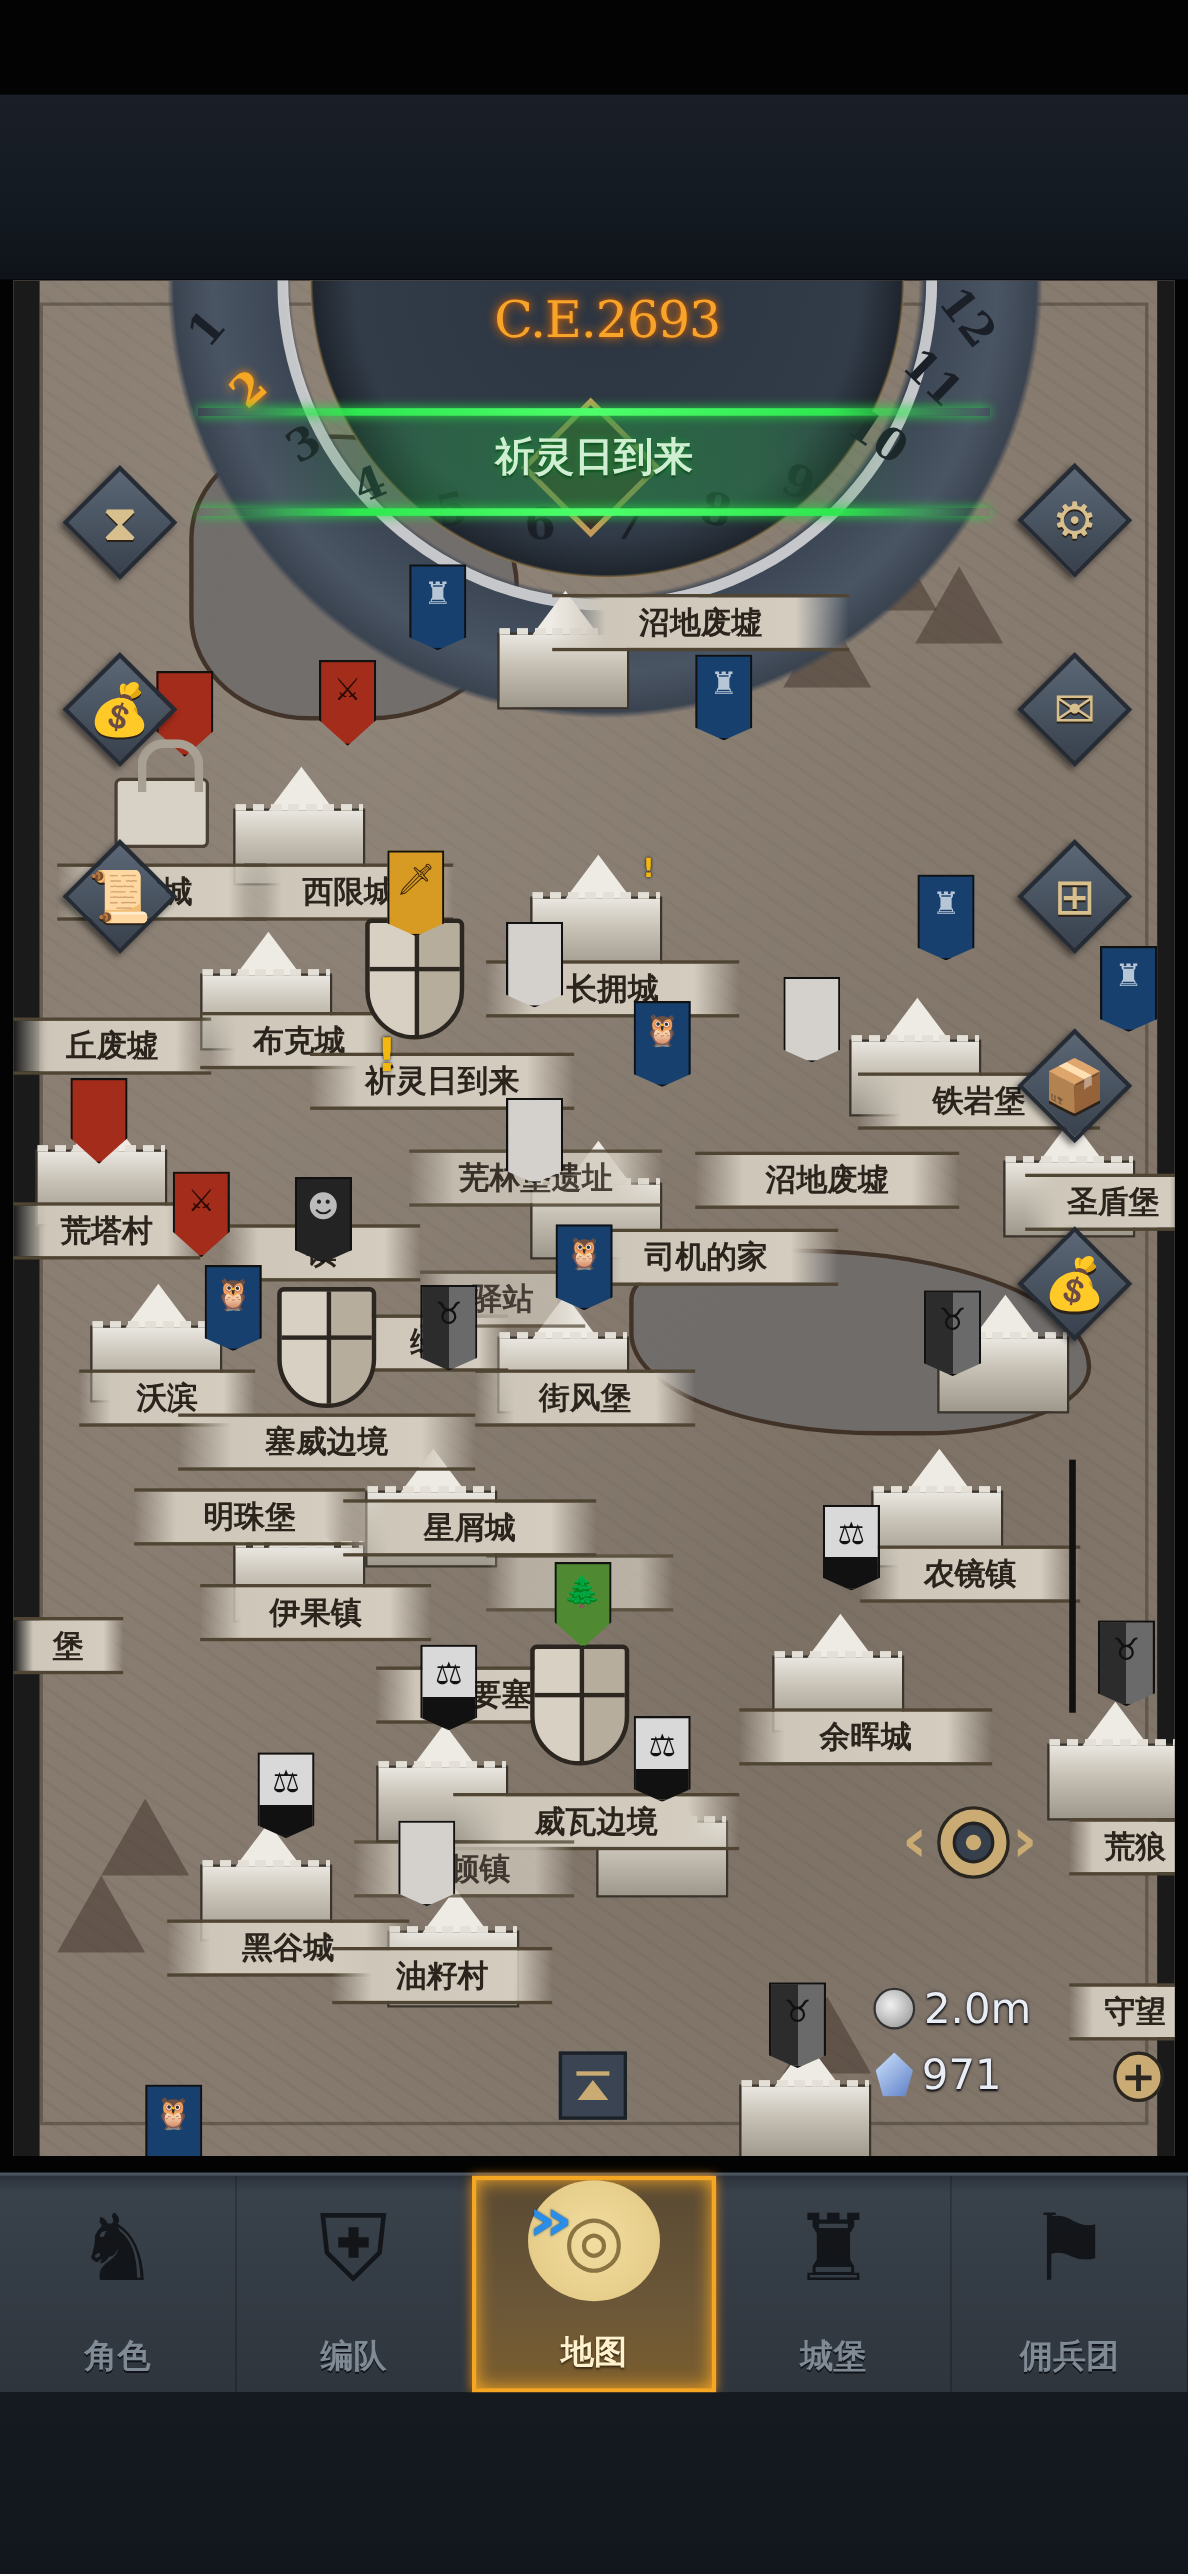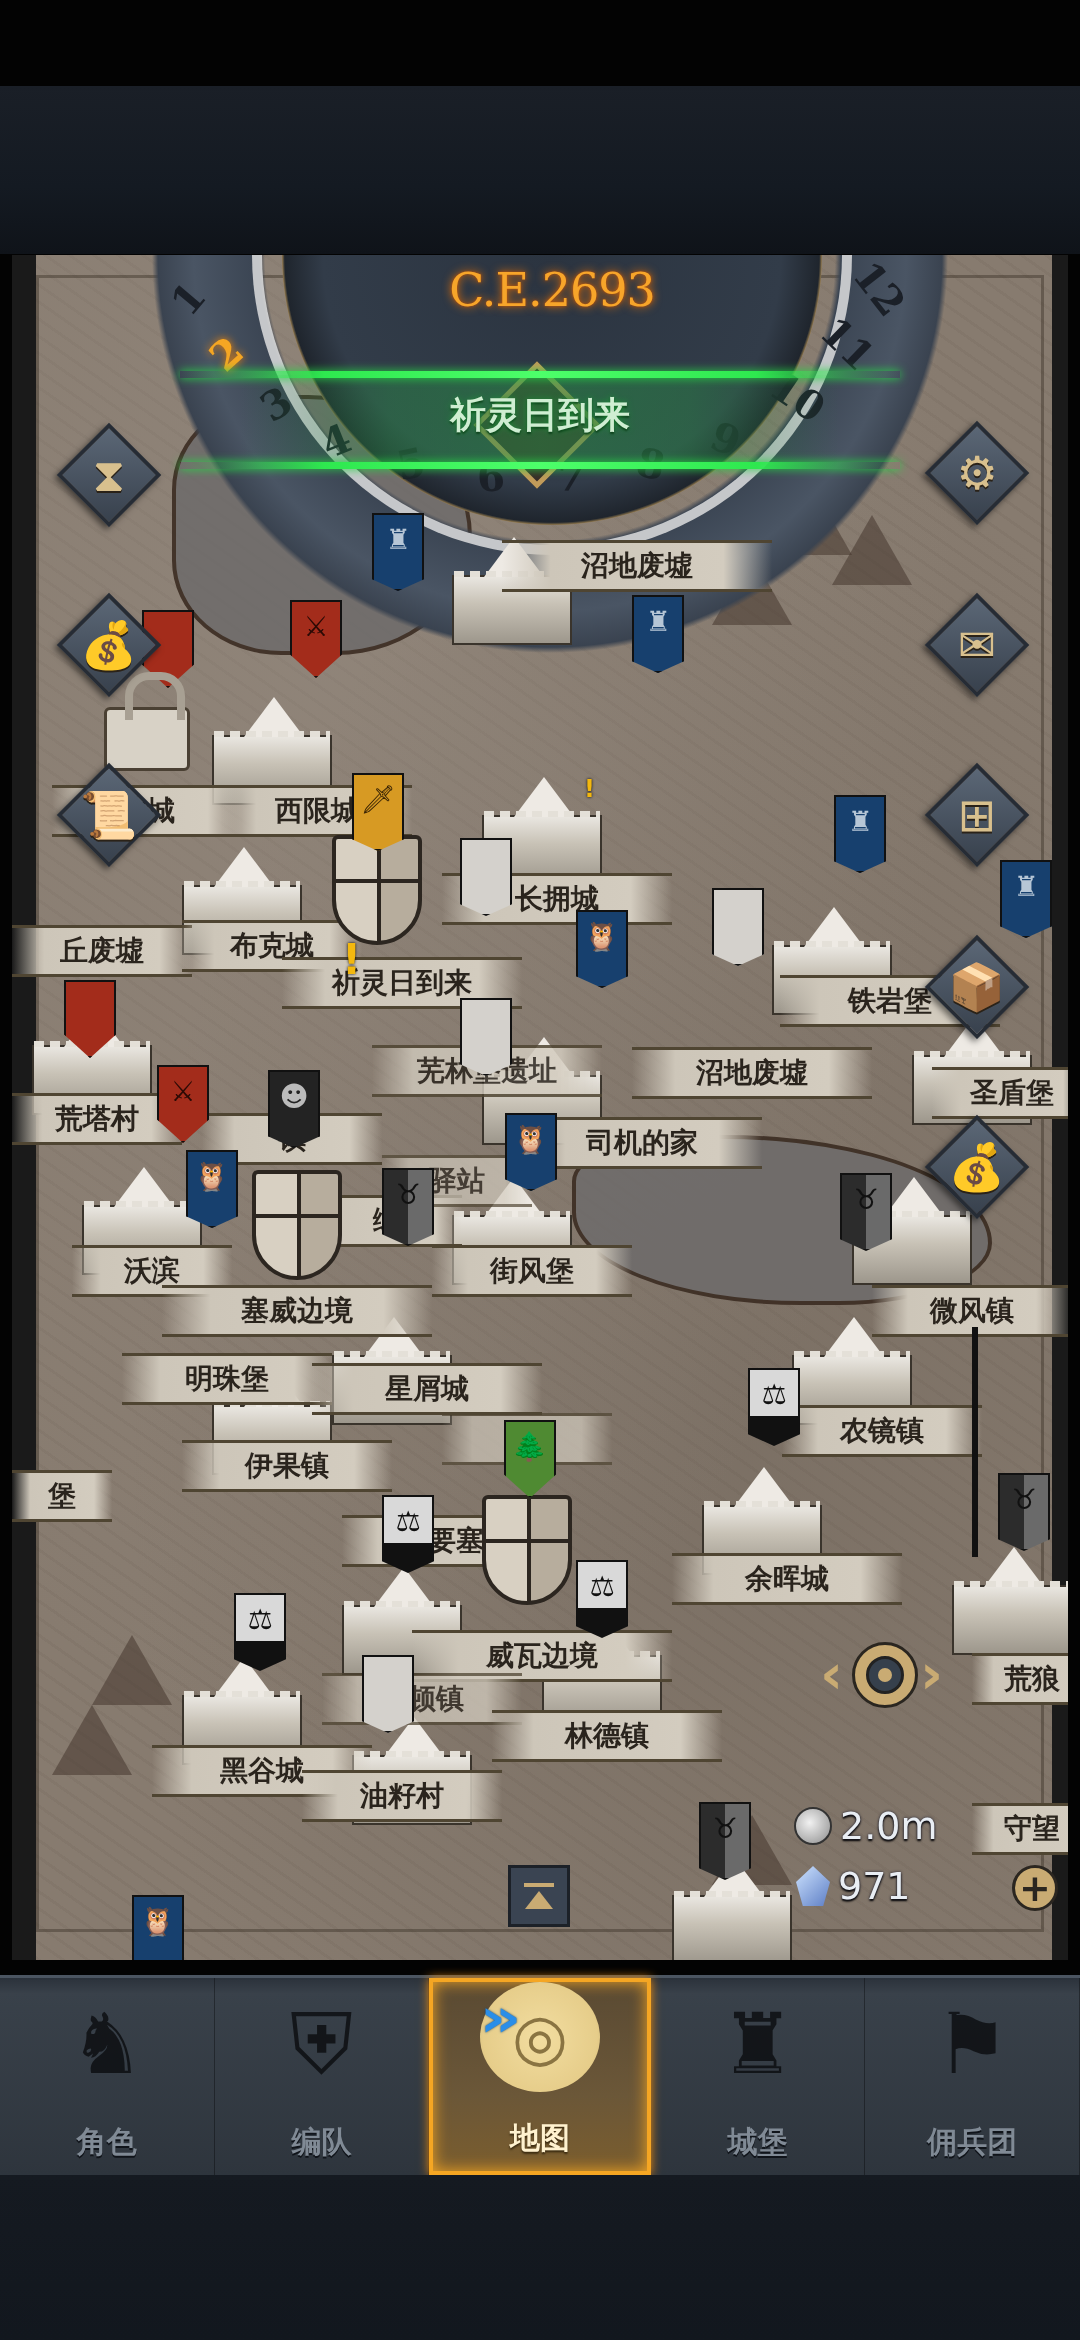--- a/index.html
+++ b/index.html
@@ -171,33 +171,31 @@
     <div class="loc" style="left:0px;top:838px;width:170px;">荒塔村</div>
     <div class="loc" style="left:190px;top:858px;width:180px;">镇</div>
     <div class="loc" style="left:620px;top:792px;width:240px;">沼地废墟</div>
     <div class="loc" style="left:510px;top:862px;width:240px;">司机的家</div>
     <div class="loc" style="left:920px;top:812px;width:160px;">圣盾堡</div>
     <div class="loc" style="left:300px;top:940px;width:150px;">绿</div>
     <div class="loc" style="left:370px;top:900px;width:150px;opacity:.7;">驿站</div>
     <div class="loc" style="left:60px;top:990px;width:160px;">沃滨</div>
     <div class="loc" style="left:420px;top:990px;width:200px;">街风堡</div>
     <div class="loc" style="left:150px;top:1030px;width:270px;">塞威边境</div>
-    <div class="loc" style="left:860px;top:1030px;width:200px;">微风镇</div>
     <div class="loc" style="left:110px;top:1098px;width:210px;">明珠堡</div>
     <div class="loc" style="left:300px;top:1108px;width:230px;">星屑城</div>
     <div class="loc" style="left:770px;top:1150px;width:200px;">农镜镇</div>
     <div class="loc" style="left:170px;top:1185px;width:210px;">伊果镇</div>
     <div class="loc" style="left:0px;top:1215px;width:100px;">堡</div>
     <div class="loc" style="left:430px;top:1158px;width:170px;opacity:.7;">堡</div>
     <div class="loc" style="left:330px;top:1260px;width:200px;">牧要塞</div>
     <div class="loc" style="left:660px;top:1298px;width:230px;">余晖城</div>
     <div class="loc" style="left:400px;top:1375px;width:260px;">威瓦边境</div>
     <div class="loc" style="left:310px;top:1418px;width:200px;opacity:.75;">波顿镇</div>
     <div class="loc" style="left:960px;top:1398px;width:120px;">荒狼</div>
-    <div class="loc" style="left:480px;top:1455px;width:230px;">林德镇</div>
     <div class="loc" style="left:140px;top:1490px;width:220px;">黑谷城</div>
     <div class="loc" style="left:290px;top:1515px;width:200px;">油籽村</div>
     <div class="loc" style="left:960px;top:1548px;width:120px;">守望</div>
 
     <div class="shield-emblem" style="left:320px;top:580px;"></div>
     <div class="shield-emblem" style="left:240px;top:915px;"></div>
     <div class="shield-emblem" style="left:470px;top:1240px;"></div>
 
     <div class="banner blue" style="left:360px;top:258px;">♜</div>
     <div class="banner blue" style="left:620px;top:340px;">♜</div>

